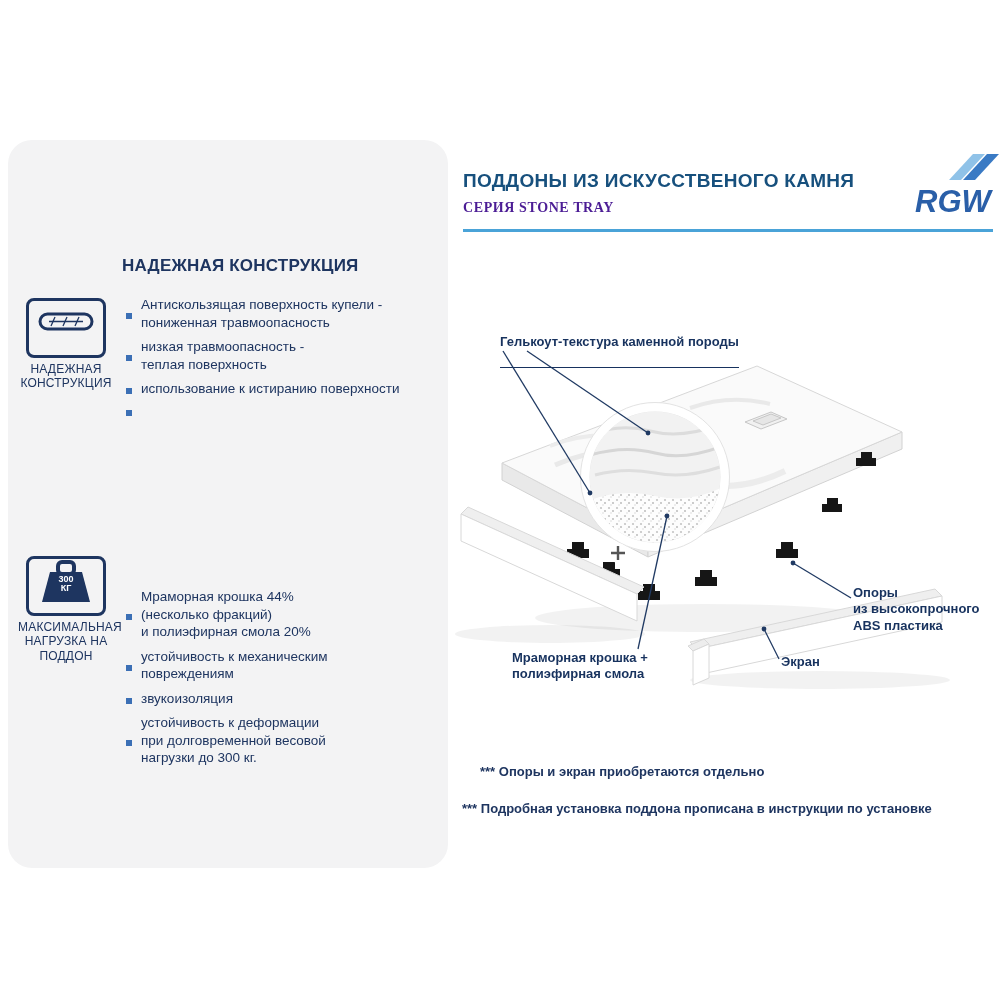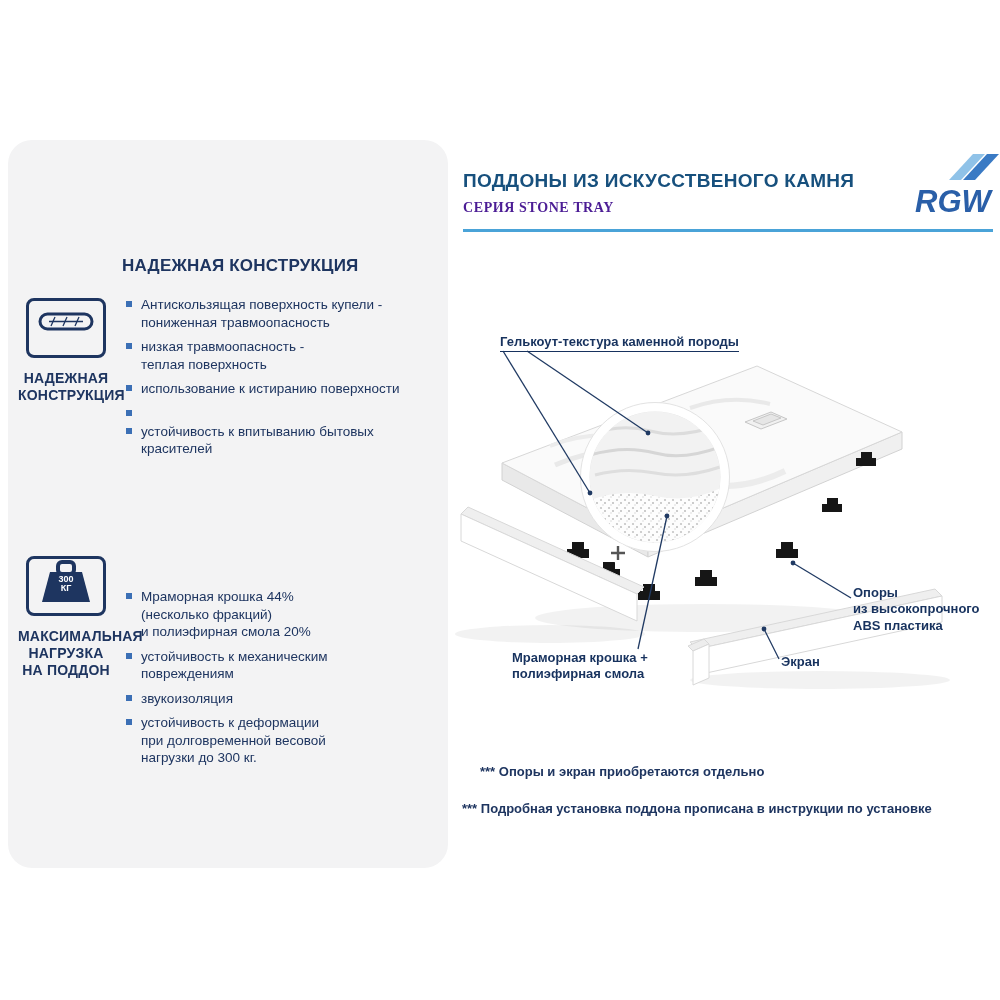--- a/index.html
+++ b/index.html
@@ -9,46 +9,46 @@
   
   .left-card{position:absolute;left:8px;top:140px;width:440px;height:728px;
              background:#f3f3f4;border-radius:24px;}
   .panel-title{position:absolute;left:122px;top:256px;font-size:17px;font-weight:bold;
                color:#1e3560;letter-spacing:.2px;}
   .icon-block{position:absolute;width:96px;text-align:center;}
   .icon-block.first{left:18px;top:298px;}
   .icon-block.second{left:18px;top:556px;}
   .icon-box{width:74px;height:54px;border:3px solid #1e3560;border-radius:8px;
             margin:0 auto;display:flex;align-items:flex-start;justify-content:center;position:relative;}
-  .icon-caption{margin-top:12px;font-size:14px;font-weight:bold;color:#1e3560;
+  .icon-caption{margin-top:4px;font-size:12px;font-weight:normal;color:#1e3560;
                 line-height:1.2;white-space:pre-line;letter-spacing:.2px;}
   .weight-text{position:absolute;left:0;right:0;top:16px;text-align:center;color:#ffffff;
                font-size:9px;font-weight:bold;line-height:1.05;white-space:pre-line;}
   ul.features{position:absolute;left:126px;width:318px;margin:0;padding:0;list-style:none;}
   ul.features.first{top:296px;}
   ul.features.second{top:588px;}
-  ul.features li{display:flex;margin-bottom:7px;font-size:13.5px;line-height:1.3;color:#1e3560;}
+  ul.features li{display:flex;margin-bottom:7px;font-size:13.5px;line-height:1.3;color:#1e3560;align-items:center;}
   .bullet{flex:0 0 auto;width:6px;height:6px;background:#3b6fb5;margin:5px 9px 0 0;}
   .li-text{white-space:pre-line;}
 
   
   .hdr-title{position:absolute;left:463px;top:170px;font-size:19px;font-weight:bold;
              color:#17507d;letter-spacing:.3px;}
   .hdr-subtitle{position:absolute;left:463px;top:200px;font-size:14px;font-weight:bold;
                 color:#4c1d95;letter-spacing:.6px;font-family:Liberation Serif, serif;}
   .hdr-divider{position:absolute;left:463px;top:229px;width:530px;height:3px;background:#4aa3d8;}
   .logo{position:absolute;left:915px;top:150px;width:84px;height:72px;}
   .logo text{font-family:"Liberation Sans",sans-serif;}
 
   
   .diagram{position:absolute;left:455px;top:250px;width:545px;height:480px;}
   .diagram svg.scene{position:absolute;left:0;top:0;}
   .dlabel{position:absolute;font-size:13px;font-weight:bold;color:#17325e;
           line-height:1.25;white-space:pre-line;}
-  .dlabel.texture{left:45px;top:84px;border-bottom:1.5px solid #17325e;padding-bottom:1px;}
+  .dlabel.texture{left:45px;top:84px;border-bottom:1.5px solid #17325e;padding-bottom:17px;}
   .dlabel.supports{left:398px;top:335px;}
   .dlabel.screen{left:326px;top:404px;}
   .dlabel.marble{left:57px;top:400px;}
 
   
   .footnote{position:absolute;font-size:13px;font-weight:bold;color:#1e3560;}
   .footnote.f1{left:480px;top:764px;}
   .footnote.f2{left:462px;top:801px;}
 </style>
 </head>
@@ -84,25 +84,20 @@
         <span class="bullet"></span>
         <span class="li-text">низкая травмоопасность -
  теплая поверхность</span>
       </li>
     <li>
         <span class="bullet"></span>
         <span class="li-text">использование к истиранию поверхности</span>
       </li>
     <li>
         <span class="bullet"></span>
-      </li>
-    <li>
-        <span class="bullet"></span>
-        <span class="li-text">устойчивость к впитыванию бытовых
-красителей</span>
       </li>
   </ul>
 
   <div class="icon-block second">
     <div class="icon-box">
       <svg width="62" height="46" viewBox="0 0 62 46">
         <rect x="23" y="3" width="16" height="12" rx="4" fill="none" stroke="#1e3560" stroke-width="4"></rect>
         <path d="M15,13 L47,13 L55,43 L7,43 Z" fill="#1e3560"></path>
       </svg>
       <div class="weight-text">300

